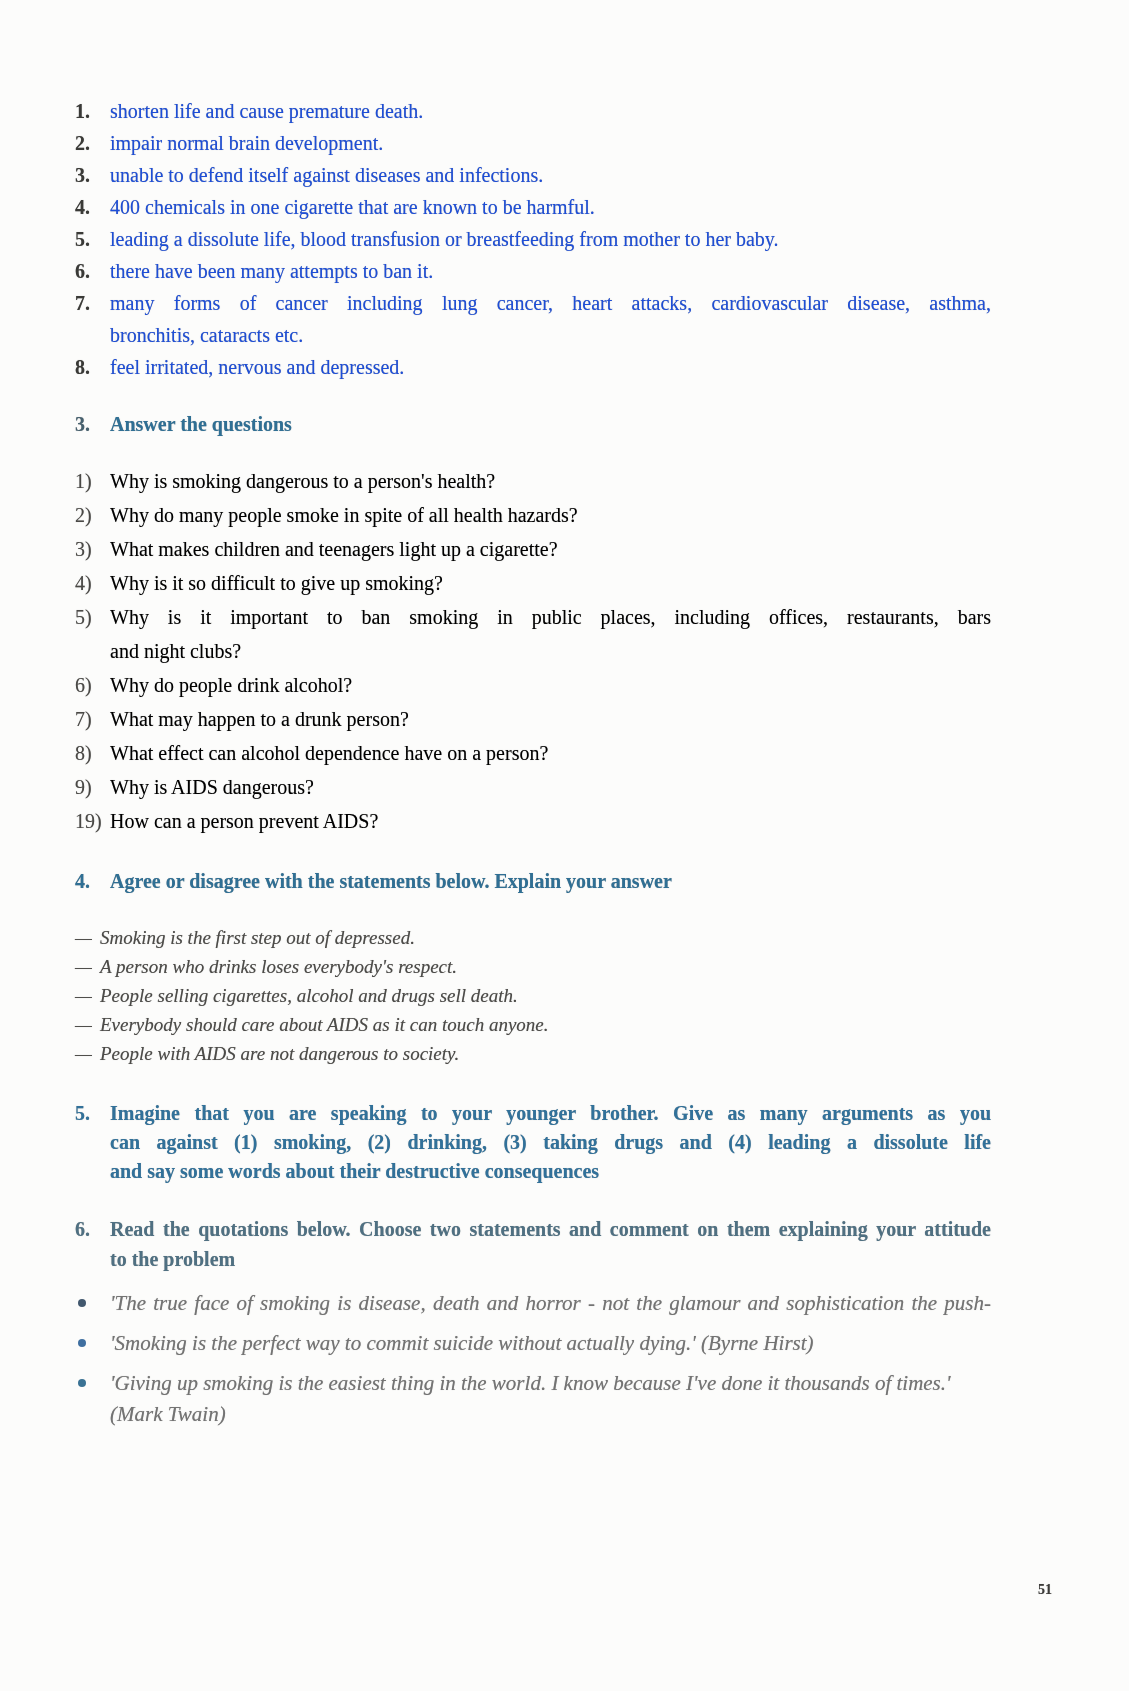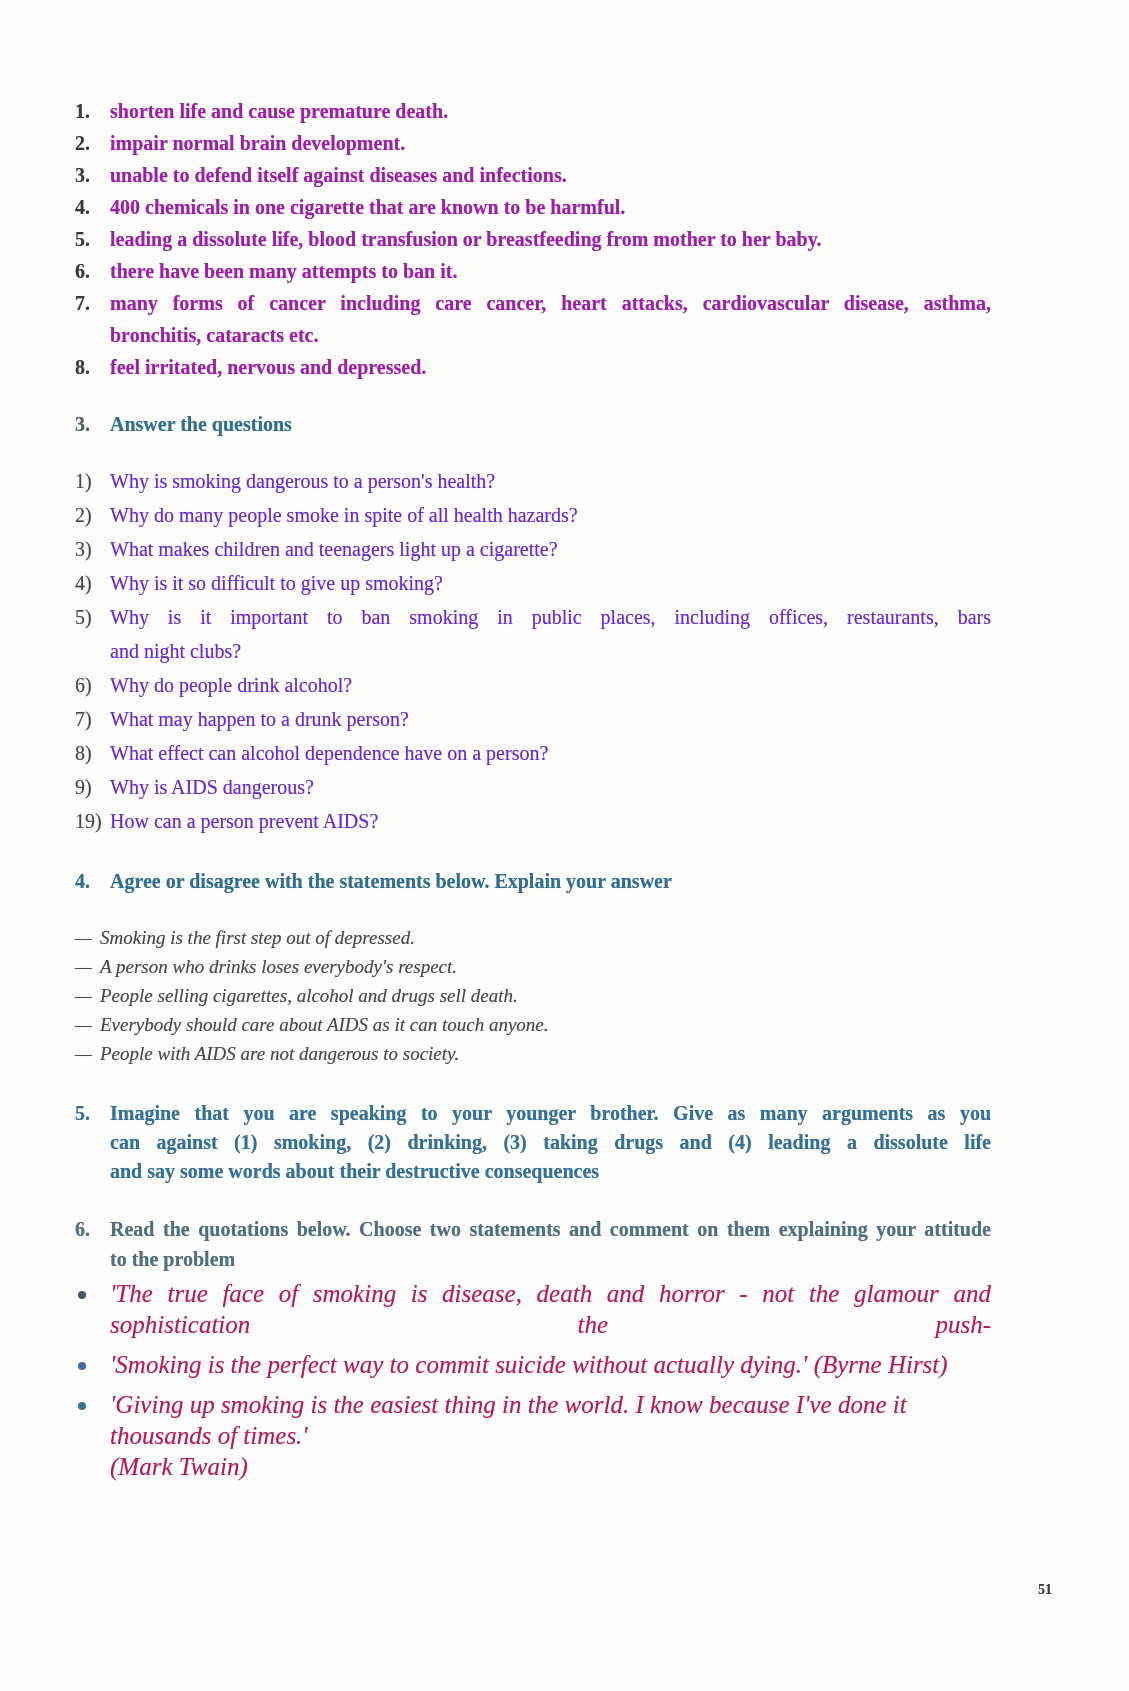--- a/index.html
+++ b/index.html
@@ -24,45 +24,45 @@
   }
   .row{display:flex;align-items:baseline;}
   .num-col{flex:0 0 35px;}
   .text-col{flex:1 1 auto;min-width:0;}
   .line{display:block;}
   .j{text-align:justify;text-align-last:justify;}
 
   
   .toplist{font-size:20px;line-height:32px;}
   .toplist .num-col{font-weight:bold;color:#3a3a37;}
-  .toplist .text-col{color:#a21caf;font-weight:bold;}
+  .toplist .text-col{color:#1d4ed8;}
   .soft{text-shadow:0 0 0.7px rgba(80,80,80,0.5);}
 
   
   .section{font-size:20px;font-weight:bold;line-height:30px;}
   .sec3{margin-top:26px;color:#2f6f94;}
   .sec3 .num-col{color:#46606e;}
   .sec4{margin-top:28px;color:#2f6f94;}
   .sec4 .num-col{color:#2f6f94;}
   .sec5{margin-top:31px;color:#31719a;line-height:29px;}
   .sec5 .num-col{color:#31719a;}
   .sec6{margin-top:28px;color:#4f7082;line-height:30px;}
   .sec6 .num-col{color:#4f7082;}
 
   
   .questions{margin-top:25px;font-size:20px;line-height:34px;}
   .questions .num-col{color:#4a4946;}
-  .questions .text-col{color:#6d28d9;font-family:Liberation Serif, serif;}
+  .questions .text-col{color:#000000;font-family:Liberation Serif, serif;}
 
   
   .statements{margin-top:27px;font-size:19px;line-height:29px;font-style:italic;color:#4c4b48;}
   .statements .dash-col{flex:0 0 25px;}
 
   
-  .quotes{margin-top:4px;font-size:25px;line-height:31px;font-style:italic;color:#be185d;}
+  .quotes{margin-top:14px;font-size:21px;line-height:31px;font-style:italic;color:#737373;}
   .quote{margin-bottom:9px;}
   .bullet-col{flex:0 0 35px;align-self:flex-start;position:relative;}
   .bullet-dot{
     display:inline-block;width:8px;height:8px;border-radius:50%;
     background:#42586e;position:relative;top:-3px;left:3px;
   }
   .q2 .bullet-dot{background:#3f6fa0;}
   .q3 .bullet-dot{background:#3a7294;}
 
   .page-number{
@@ -101,21 +101,21 @@
         <span class="num-col">5.</span>
         <span class="text-col">leading a dissolute life, blood transfusion or breastfeeding from mother to her baby.</span>
       </div>
       <div class="row">
         <span class="num-col">6.</span>
         <span class="text-col">there have been many attempts to ban it.</span>
       </div>
       <div class="row">
         <span class="num-col">7.</span>
         <span class="text-col">
-          <span class="line j">many forms of cancer including care cancer, heart attacks, cardiovascular disease, asthma,</span>
+          <span class="line j">many forms of cancer including lung cancer, heart attacks, cardiovascular disease, asthma,</span>
           <span class="line">bronchitis, cataracts etc.</span>
         </span>
       </div>
       <div class="row">
         <span class="num-col">8.</span>
         <span class="text-col">feel irritated, nervous and depressed.</span>
       </div>
     </div>
 
     <div class="row section sec3">

